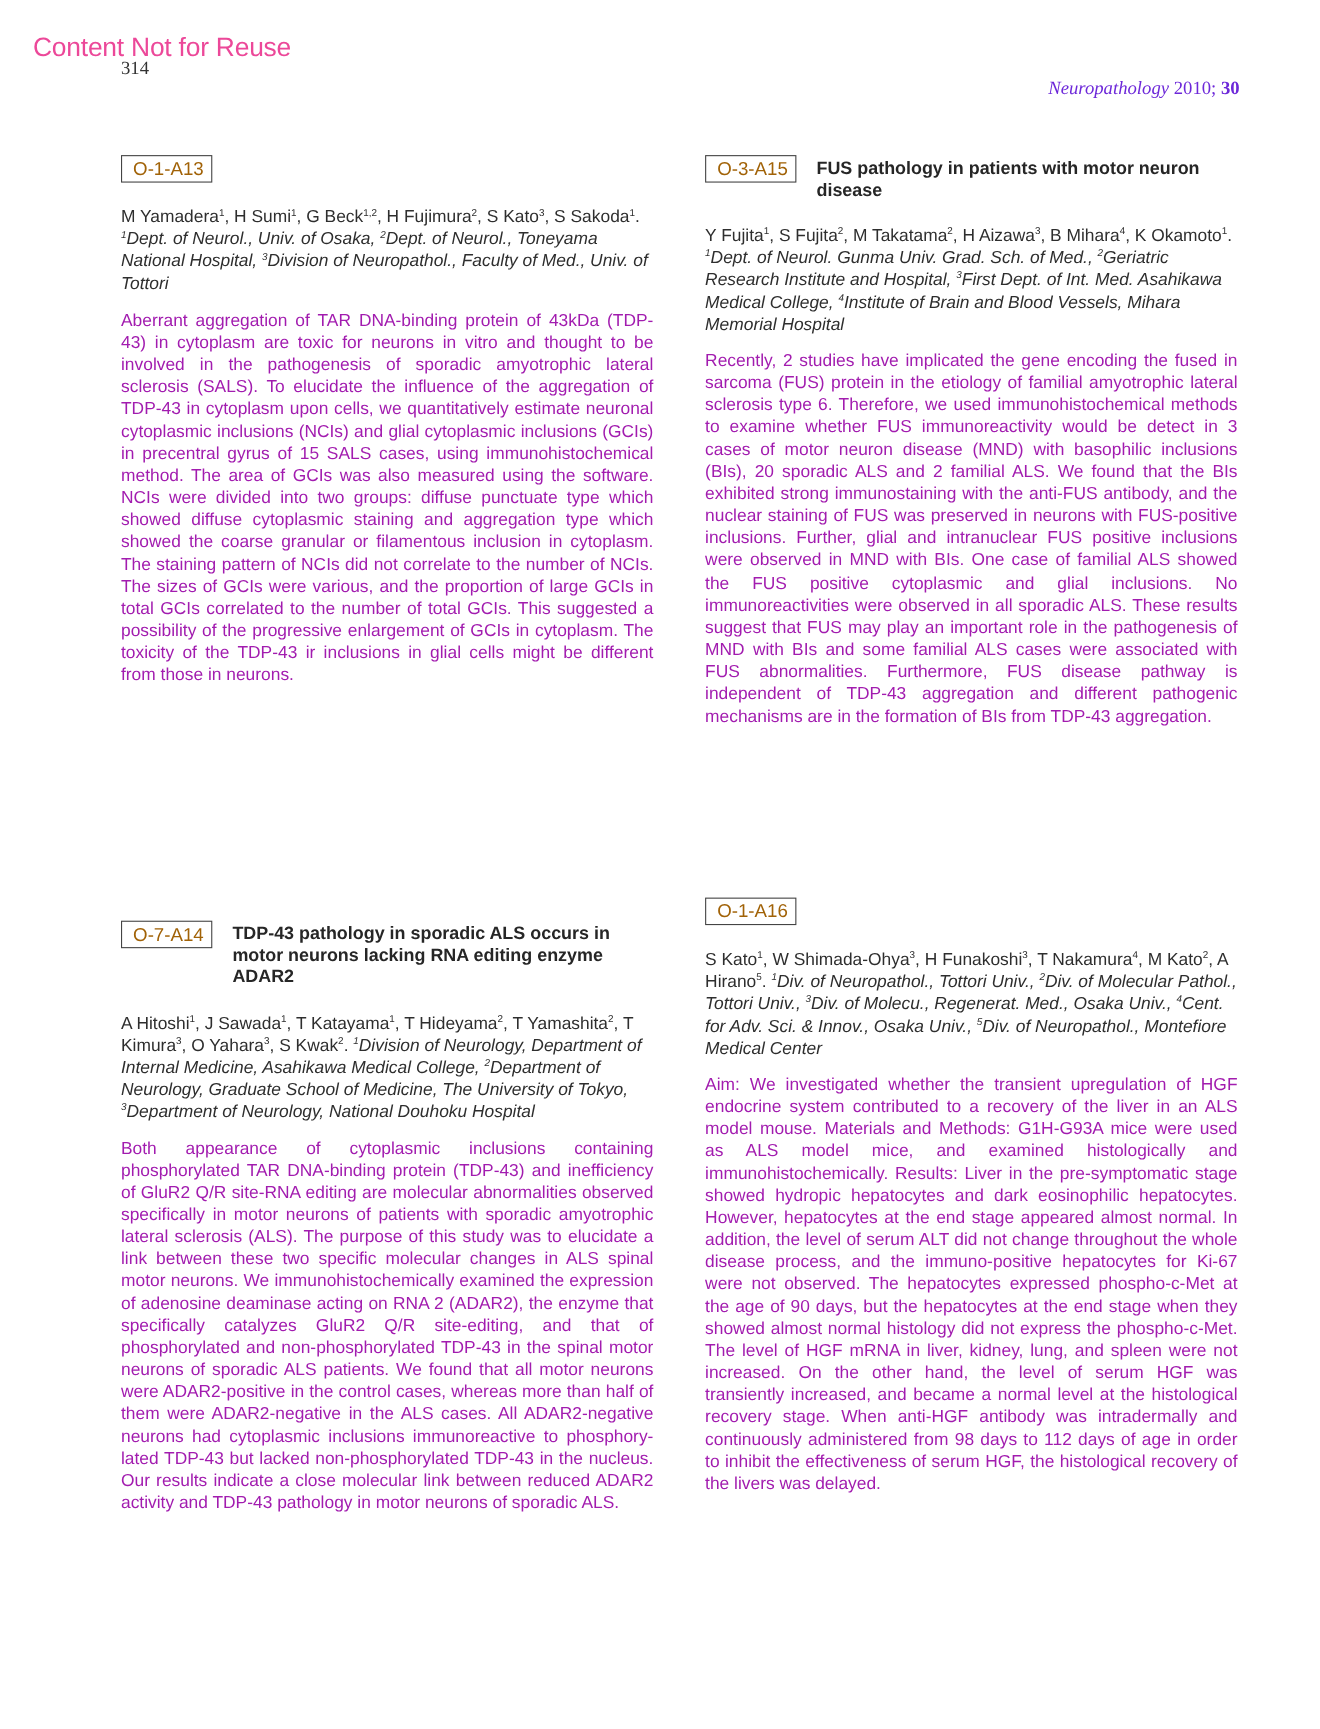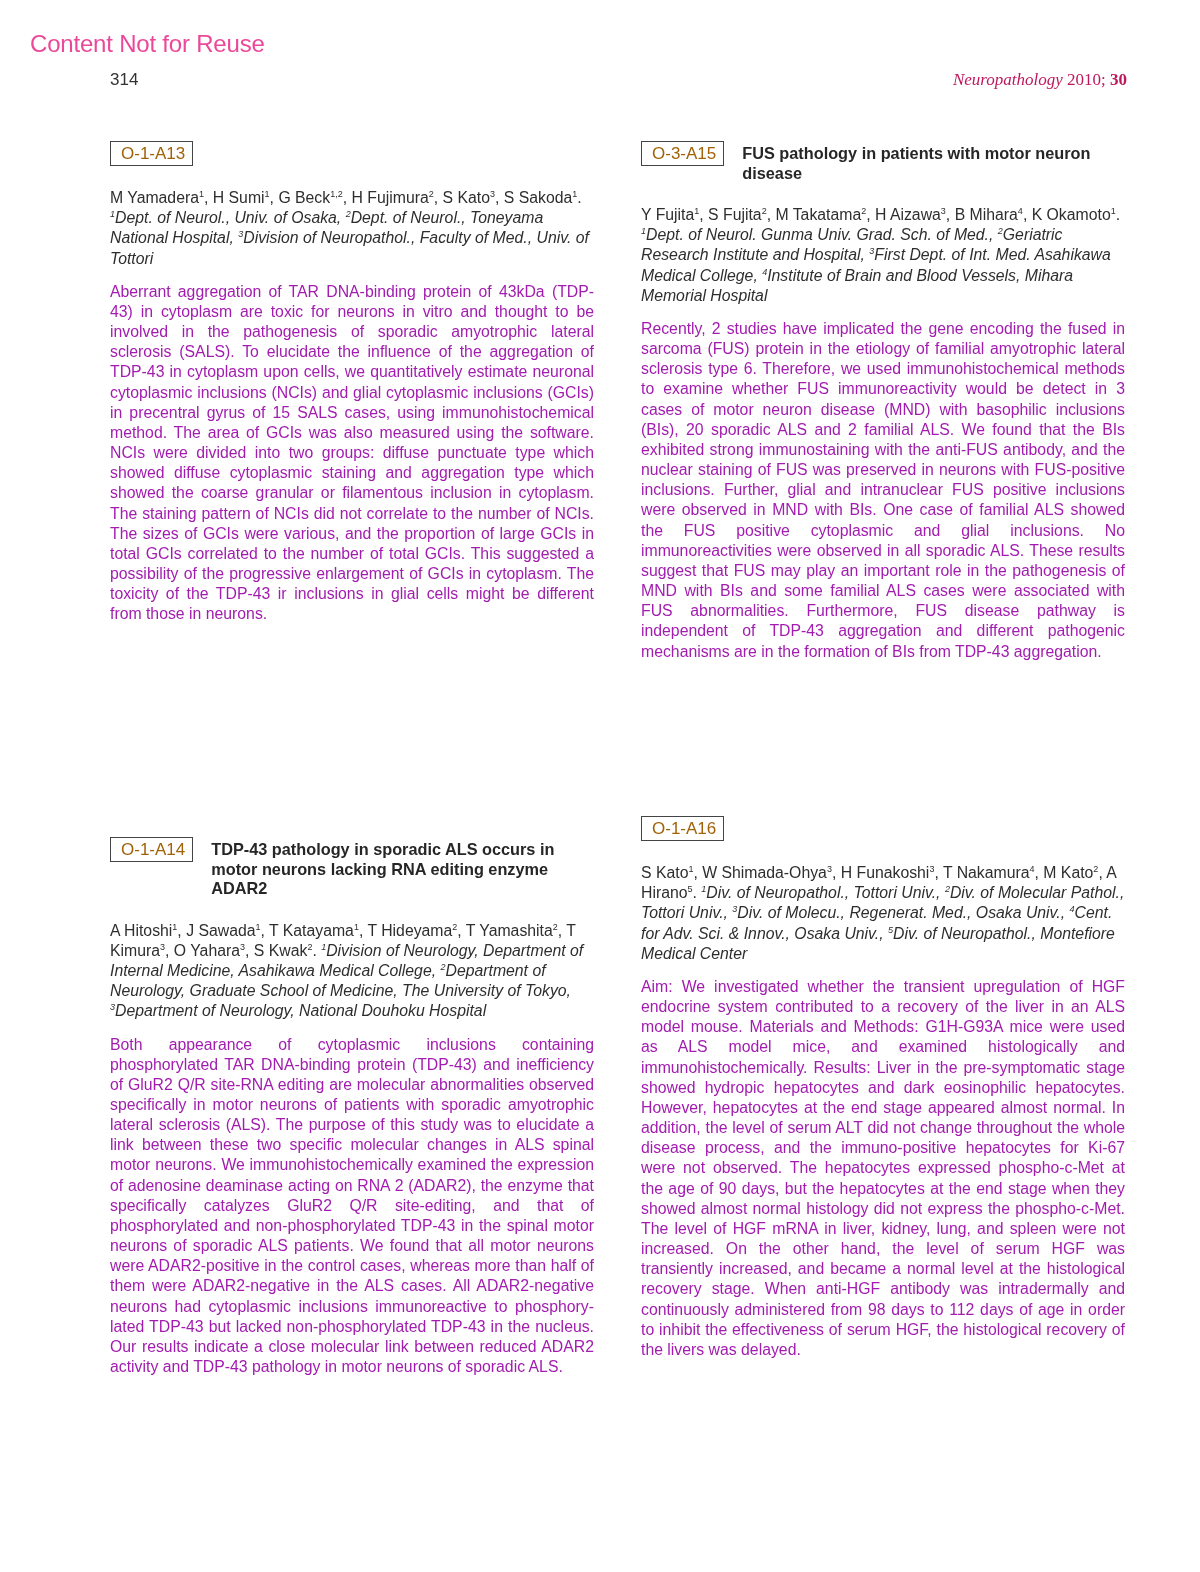--- a/index.html
+++ b/index.html
@@ -7,26 +7,26 @@
     width: 1200px; height: 1572px; position: relative; overflow: hidden;
     color: #2b2b2b;
     font-family: "Liberation Sans", sans-serif;
   }
   .watermark {
     position: absolute; left: 30px; top: 30px;
     font-size: 24px; color: #ec4899; letter-spacing: -0.2px;
     font-family: "Liberation Sans", sans-serif;
   }
   .page-num {
-    position: absolute; left: 110px; top: 70px;
-    font-family: Liberation Sans, sans-serif; font-size: 17px; color: #333;
+    position: absolute; left: 110px; top: 52px;
+    font-family: Liberation Serif, serif; font-size: 17px; color: #333;
   }
   .journal-ref {
     position: absolute; right: 73px; top: 70px;
-    font-family: "Liberation Serif", serif; font-size: 17px; color: #be185d;
+    font-family: "Liberation Serif", serif; font-size: 17px; color: #6d28d9;
   }
   .journal-ref .jname { font-style: italic; }
   .journal-ref .vol { font-weight: bold; }
 
   .abstract { position: absolute; width: 484px; }
   .abs-13 { left: 110px; top: 141px; }
   .abs-15 { left: 641px; top: 141px; }
   .abs-14 { left: 110px; top: 837px; }
   .abs-16 { left: 641px; top: 816px; }
 
@@ -73,21 +73,21 @@
   <div class="head">
     <div class="code-box">O-3-A15</div>
     <div class="title">FUS pathology in patients with motor neuron disease</div>
   </div>
   <div class="authors"><span>Y Fujita</span><sup>1</sup>, <span>S Fujita</span><sup>2</sup>, <span>M Takatama</span><sup>2</sup>, <span>H Aizawa</span><sup>3</sup>, <span>B Mihara</span><sup>4</sup>, <span>K Okamoto</span><sup>1</sup>. <span class="affil"><sup>1</sup><span>Dept. of Neurol. Gunma Univ. Grad. Sch. of Med., </span><sup>2</sup><span>Geriatric Research Institute and Hospital, </span><sup>3</sup><span>First Dept. of Int. Med. Asahikawa Medical College, </span><sup>4</sup><span>Institute of Brain and Blood Vessels, Mihara Memorial Hospital</span></span></div>
   <div class="body">Recently, 2 studies have implicated the gene encoding the fused in sarcoma (FUS) protein in the etiology of familial amyotrophic lateral sclerosis type 6. Therefore, we used immunohistochemical methods to examine whether FUS immunoreactivity would be detect in 3 cases of motor neuron disease (MND) with basophilic inclusions (BIs), 20 sporadic ALS and 2 familial ALS. We found that the BIs exhibited strong immunostaining with the anti-FUS antibody, and the nuclear staining of FUS was preserved in neurons with FUS-positive inclusions. Further, glial and intranuclear FUS posi­tive inclusions were observed in MND with BIs. One case of familial ALS showed the FUS positive cytoplasmic and glial inclusions. No immunoreactivities were observed in all sporadic ALS. These results suggest that FUS may play an important role in the pathogenesis of MND with BIs and some familial ALS cases were associated with FUS abnormali­ties. Furthermore, FUS disease pathway is independent of TDP-43 aggregation and different pathogenic mechanisms are in the formation of BIs from TDP-43 aggregation.</div>
 </div>
 
 <div class="abstract abs-14">
   <div class="head">
-    <div class="code-box">O-1-A14</div>
+    <div class="code-box">O-7-A14</div>
     <div class="title">TDP-43 pathology in sporadic ALS occurs in motor neurons lacking RNA editing enzyme ADAR2</div>
   </div>
   <div class="authors"><span>A Hitoshi</span><sup>1</sup>, <span>J Sawada</span><sup>1</sup>, <span>T Katayama</span><sup>1</sup>, <span>T Hideyama</span><sup>2</sup>, <span>T Yamashita</span><sup>2</sup>, <span>T Kimura</span><sup>3</sup>, <span>O Yahara</span><sup>3</sup>, <span>S Kwak</span><sup>2</sup>. <span class="affil"><sup>1</sup><span>Division of Neurology, Department of Internal Medicine, Asahikawa Medical College, </span><sup>2</sup><span>Department of Neurology, Graduate School of Medicine, The University of Tokyo, </span><sup>3</sup><span>Department of Neurology, National Douhoku Hospital</span></span></div>
   <div class="body">Both appearance of cytoplasmic inclusions containing phosphorylated TAR DNA-binding protein (TDP-43) and inefficiency of GluR2 Q/R site-RNA editing are molecular abnormalities observed specifically in motor neurons of patients with sporadic amyotrophic lateral sclerosis (ALS). The purpose of this study was to elucidate a link between these two specific molecular changes in ALS spinal motor neurons. We immunohistochemically examined the expres­sion of adenosine deaminase acting on RNA 2 (ADAR2), the enzyme that specifically catalyzes GluR2 Q/R site-editing, and that of phosphorylated and non-phosphorylated TDP-43 in the spinal motor neurons of sporadic ALS patients. We found that all motor neurons were ADAR2-positive in the control cases, whereas more than half of them were ADAR2-negative in the ALS cases. All ADAR2-negative neurons had cytoplasmic inclusions immunoreactive to phosphory­lated TDP-43 but lacked non-phosphorylated TDP-43 in the nucleus. Our results indicate a close molecular link between reduced ADAR2 activity and TDP-43 pathology in motor neurons of sporadic ALS.</div>
 </div>
 
 <div class="abstract abs-16">
   <div class="head">
     <div class="code-box">O-1-A16</div>
   </div>

